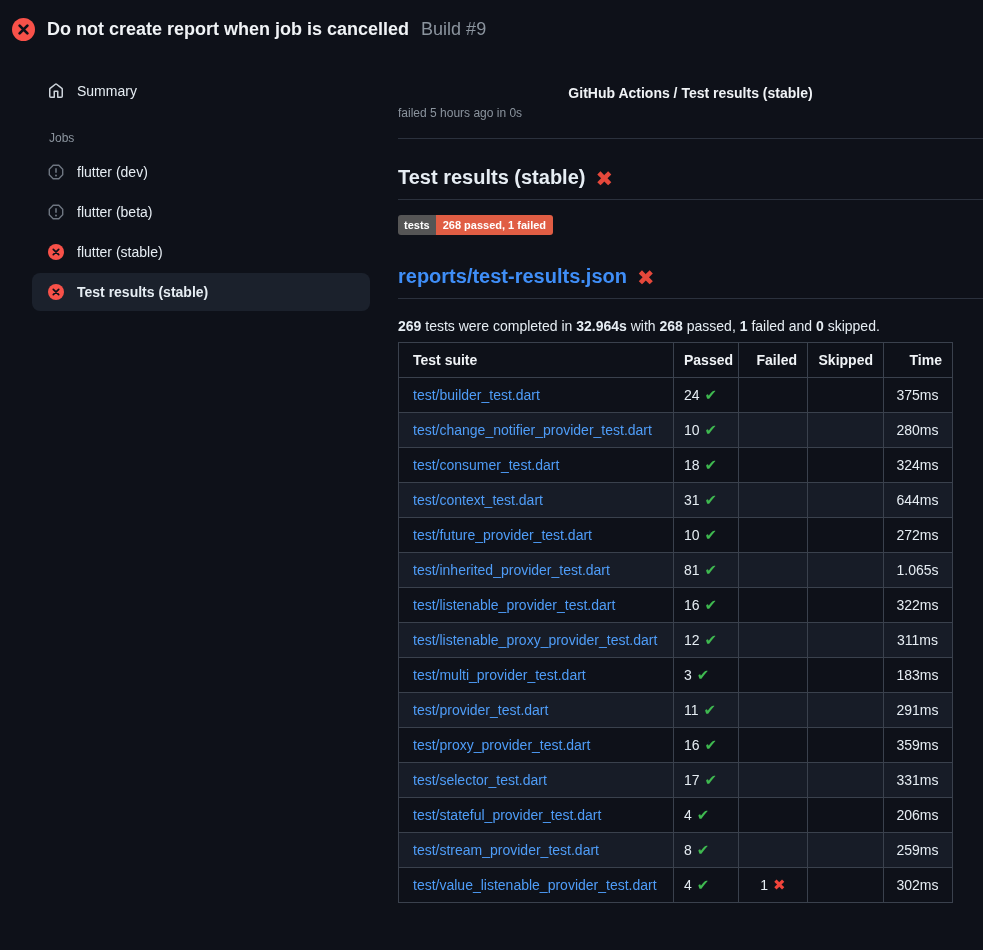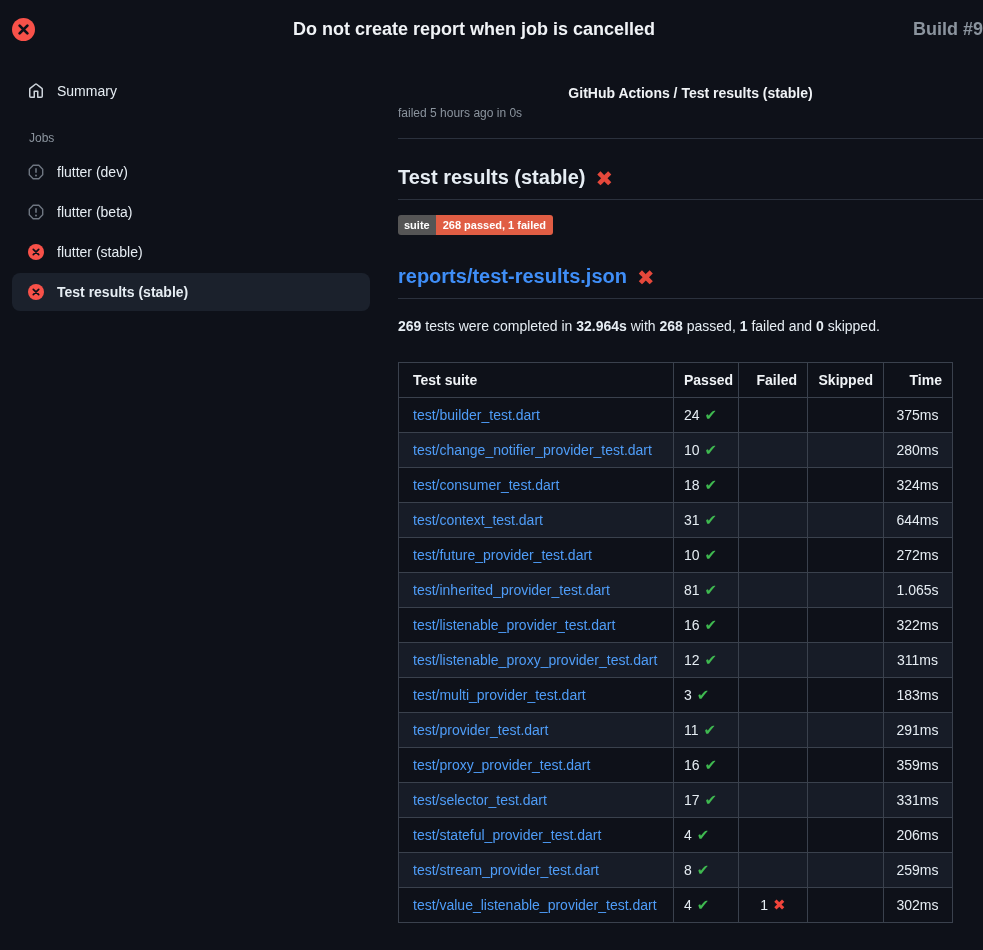--- a/index.html
+++ b/index.html
@@ -8,31 +8,31 @@
     background: #0e1119;
     color: #e6edf3;
     font-family: "Liberation Sans", "DejaVu Sans", sans-serif;
     font-size: 14px;
     overflow: hidden;
   }
 
   
   .app-header {
     display: flex; align-items: center; gap: 12px;
-    padding: 16px 0 12px 12px; height: 55px; justify-content: space-between;
+    padding: 16px 0 12px 12px; height: 55px;
   }
   .app-header .status-icon svg { display: block; }
   .app-header .title { font-size: 18px; font-weight: bold; color: #f0f3f6; }
-  .app-header .build { font-size: 18px; color: #8b949e; font-weight: bold; }
+  .app-header .build { font-size: 18px; color: #8b949e; font-weight: normal; }
 
   
   .layout { display: flex; align-items: flex-start; }
 
   
-  .sidebar { width: 382px; flex: none; padding-top: 18px; }
+  .sidebar { width: 382px; flex: none; padding-top: 18px; padding-left: 20px; }
   .summary-item {
     display: flex; align-items: center; gap: 13px;
     margin: 0 12px 0 12px; padding: 10px 16px;
     border-radius: 8px; cursor: pointer; font-size: 14px; color: #e6edf3;
   }
   .jobs-label { color: #8b949e; font-size: 12px; margin: 22px 0 8px 29px; }
   .job-item {
     display: flex; align-items: center; gap: 13px;
     margin: 2px 12px; padding: 11px 16px;
     border-radius: 8px; cursor: pointer; font-size: 14px; color: #e6edf3;
@@ -58,21 +58,21 @@
 
   .badge { display: inline-flex; margin-top: 15px; font-size: 11px; font-weight: bold; line-height: 1; cursor: pointer; }
   .badge .b-label { background: #555555; color: #ffffff; padding: 5px 6px 4px; border-radius: 3px 0 0 3px; }
   .badge .b-value { background: #e05d44; color: #ffffff; padding: 5px 7px 4px; border-radius: 0 3px 3px 0; }
 
   .summary-text { margin-top: 19px; font-size: 14px; color: #e6edf3; }
   .summary-text .b { font-weight: bold; }
 
   
   table.results {
-    margin-top: 28px; border-collapse: collapse; table-layout: fixed;
+    margin-top: 8px; border-collapse: collapse; table-layout: fixed;
     width: 554px; font-size: 14px;
   }
   .results th, .results td { border: 1px solid #3a414d; padding: 7px 10px; line-height: 20px; }
   .results th { font-weight: bold; color: #f0f3f6; text-align: right; }
   .results th.c-suite { text-align: left; padding-left: 14px; }
   .results th.c-time { text-align: right; }
   .results td.c-suite { text-align: left; padding-left: 14px; }
   .results td.c-passed { text-align: left; padding-right: 12px; }
   .results td.c-failed { text-align: center; }
   .results td.c-skipped { text-align: center; }
@@ -155,21 +155,21 @@
     <div class="breadcrumb">GitHub Actions / Test results (stable)</div>
     <div class="status-line">failed 5 hours ago in 0s</div>
     <hr class="hr">
 
     <h2 class="h2">
       <span>Test results (stable)</span>
       <span class="heading-x">✖</span>
     </h2>
 
     <span class="badge">
-      <span class="b-label">suite</span>
+      <span class="b-label">tests</span>
       <span class="b-value">268 passed, 1 failed</span>
     </span>
 
     <h2 class="h2 report">
       <span class="link-title">reports/test-results.json</span>
       <span class="heading-x">✖</span>
     </h2>
 
     <p class="summary-text" id="summary-text"><span class="b">269</span><span> tests were completed in </span><span class="b">32.964s</span><span> with </span><span class="b">268</span><span> passed, </span><span class="b">1</span><span> failed and </span><span class="b">0</span><span> skipped.</span></p>
 

